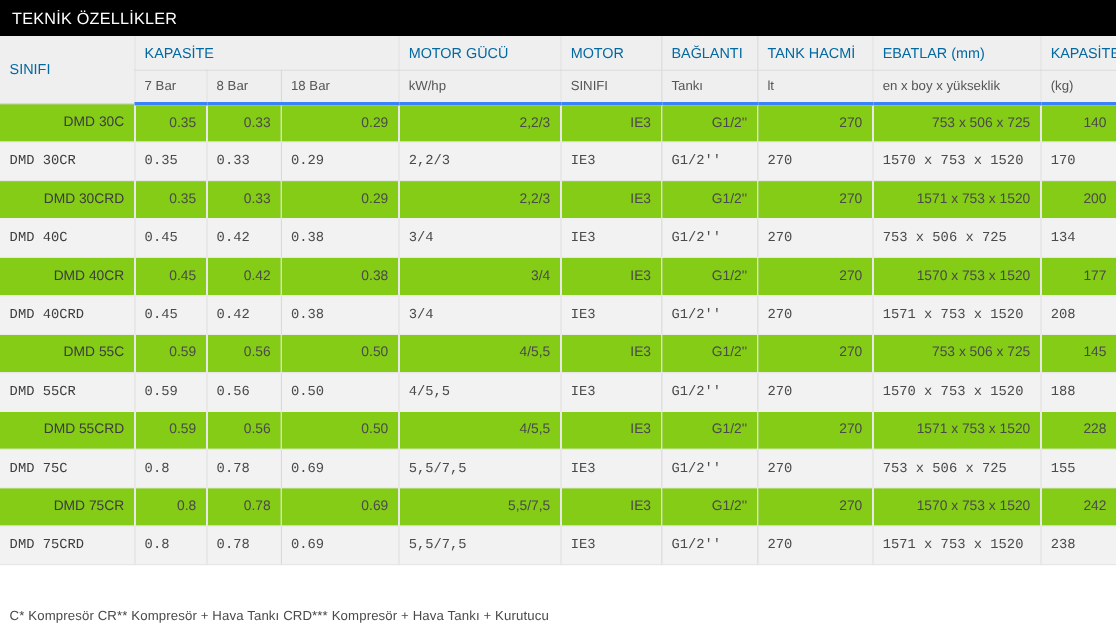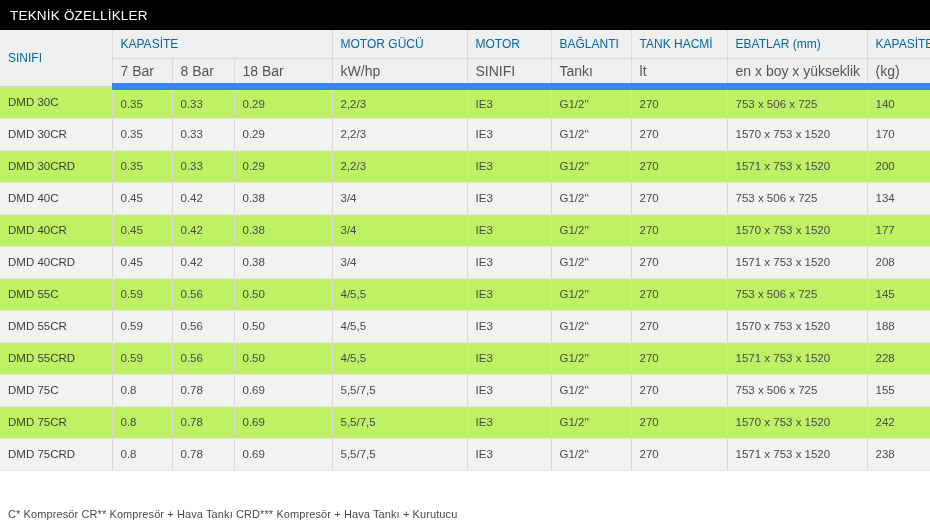--- a/index.html
+++ b/index.html
@@ -56,33 +56,33 @@
     background: #efefef;
     color: #0369a1;
     height: 28px;
     font-size: 12px;
     border-bottom: 1px solid #d9d9d9;
   }
   thead tr.sub th {
     background: #efefef;
     color: #555555;
     height: 28px;
-    font-size: 14px;
-    border-bottom: 7px solid #3b82f6;
+    font-size: 11px;
+    border-bottom: 3px solid #3b82f6;
     margin-left: 24px;
   }
   th.model-cell {
     background: #efefef;
     color: #444444;
     font-size: 12px;
     border-bottom: 1px solid #cfcfcf !important;
   }
   
-  tbody tr.odd td { background: #bef264; }
-  tbody tr.even td { background: #f2f2f2; }
+  tbody tr.odd td { background: #84cc16; text-align: right; }
+  tbody tr.even td { background: #f2f2f2; font-family: Liberation Mono, monospace; }
   tbody td {
     height: 32px;
     color: #4a4a4a;
   }
   tbody td.model {
     color: #3d3d3d;
   }
   
   col.c-model   { width: 112px; }
   col.c-7bar    { width: 60px; }

